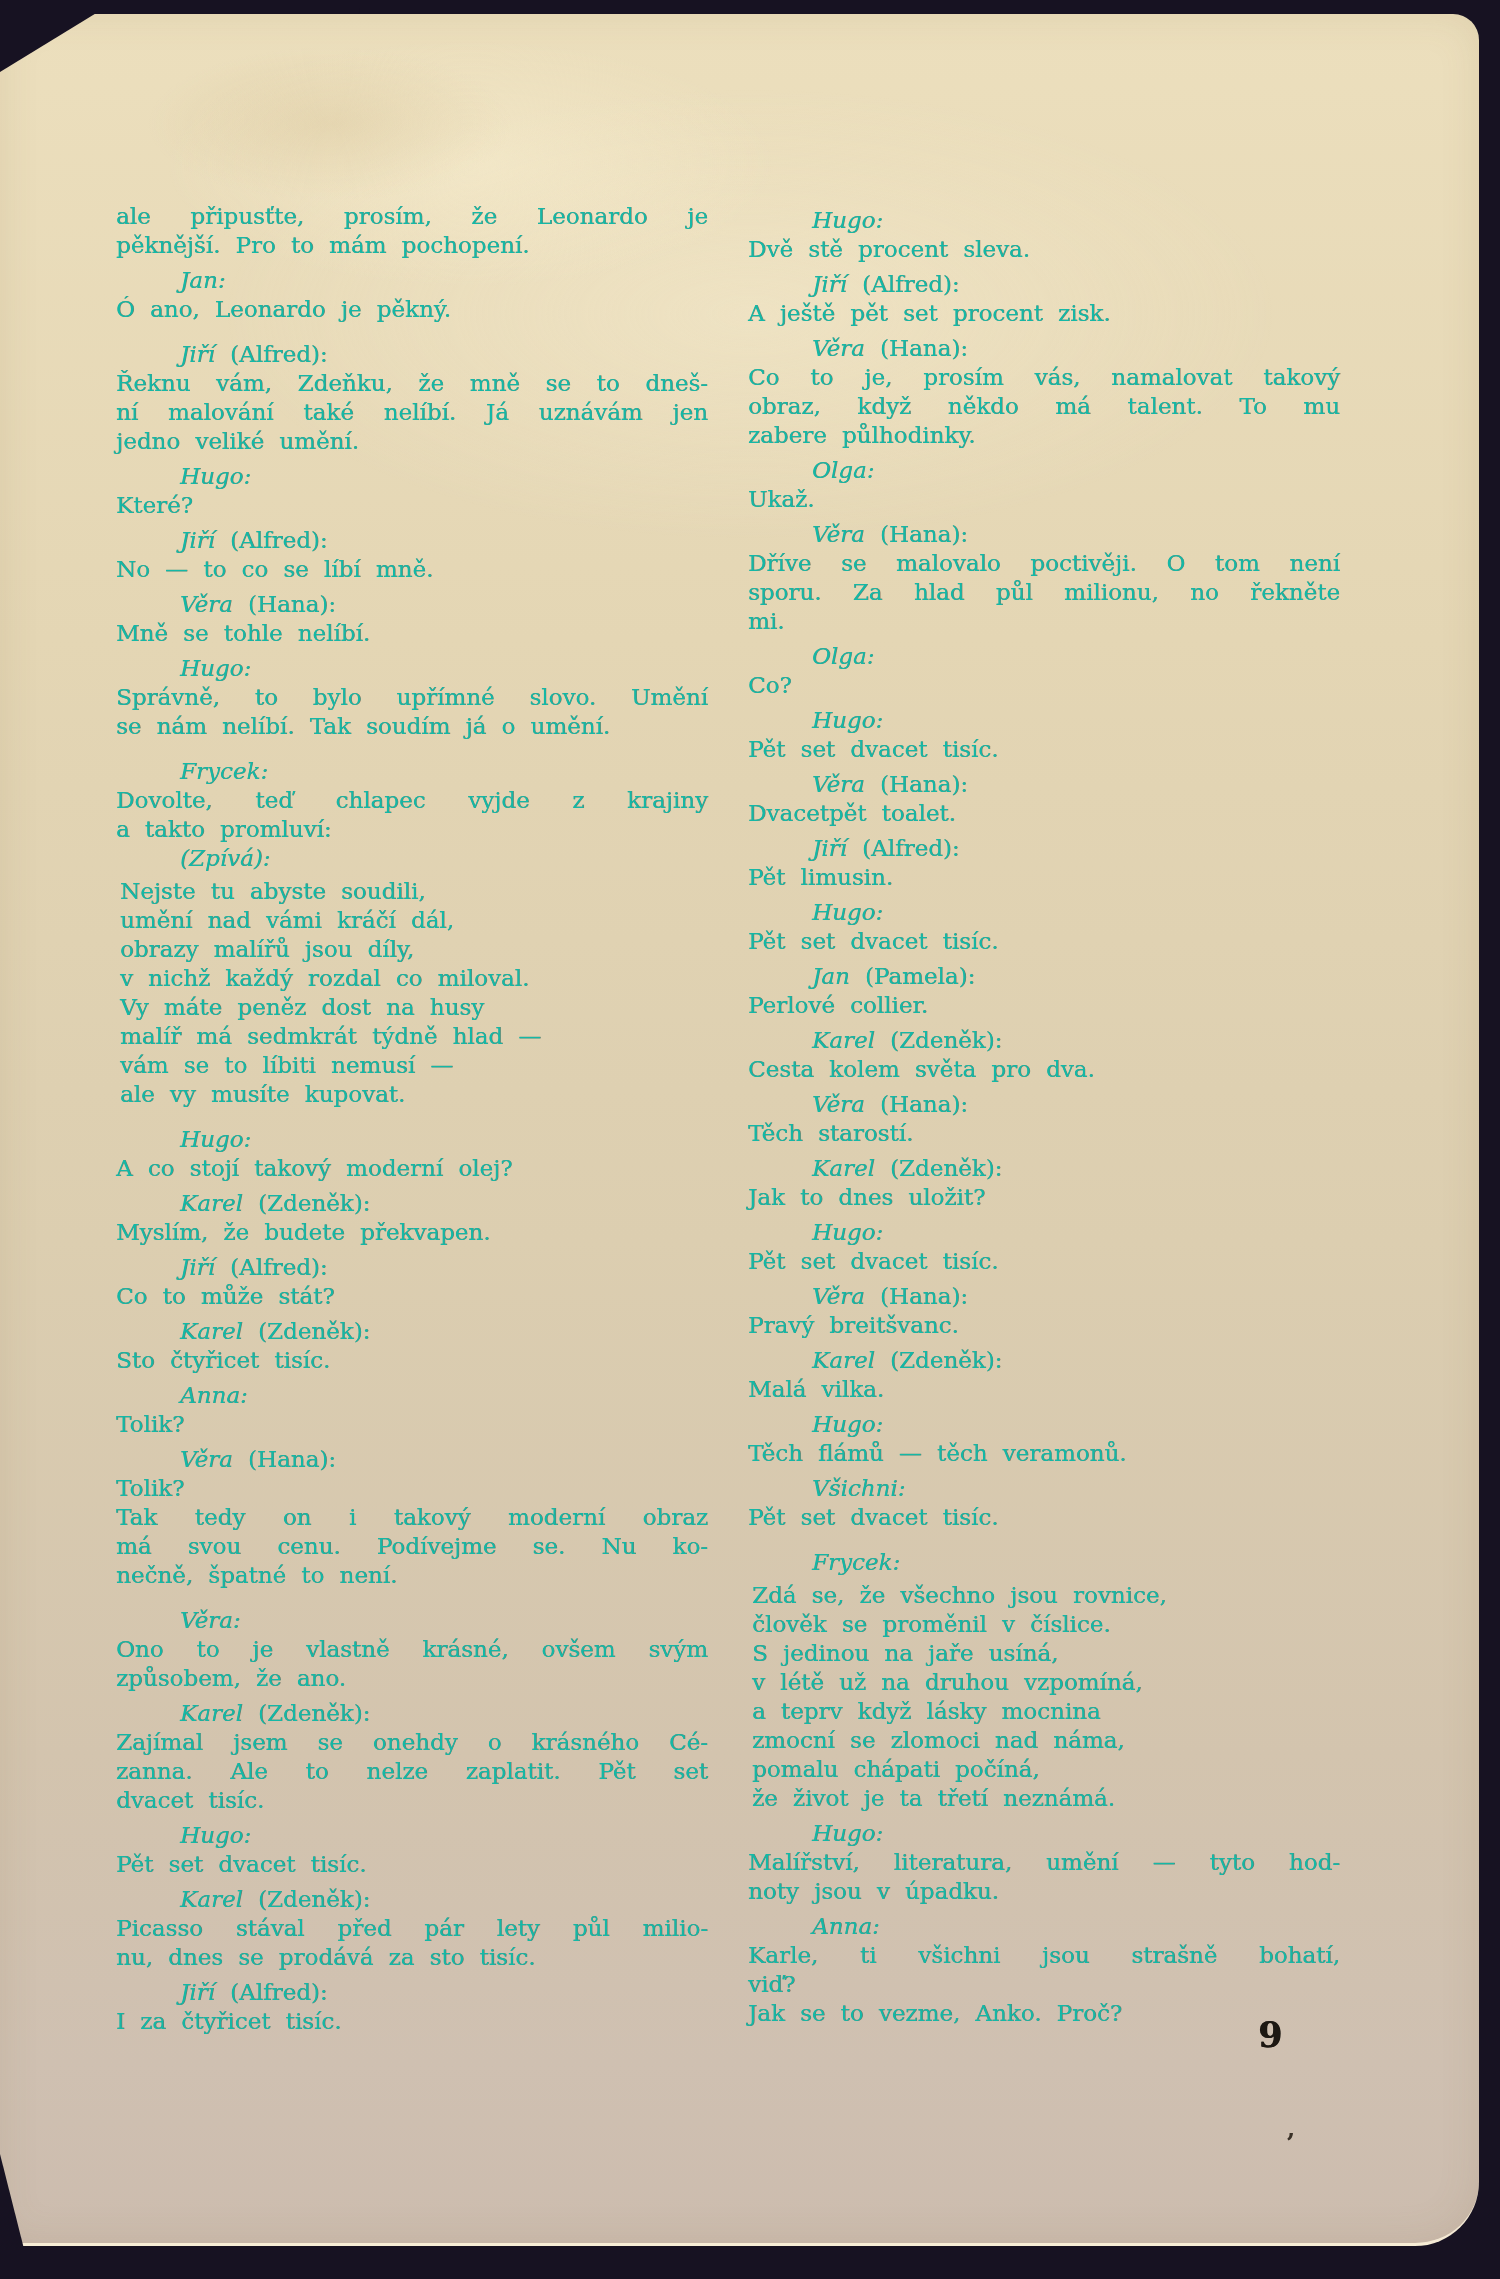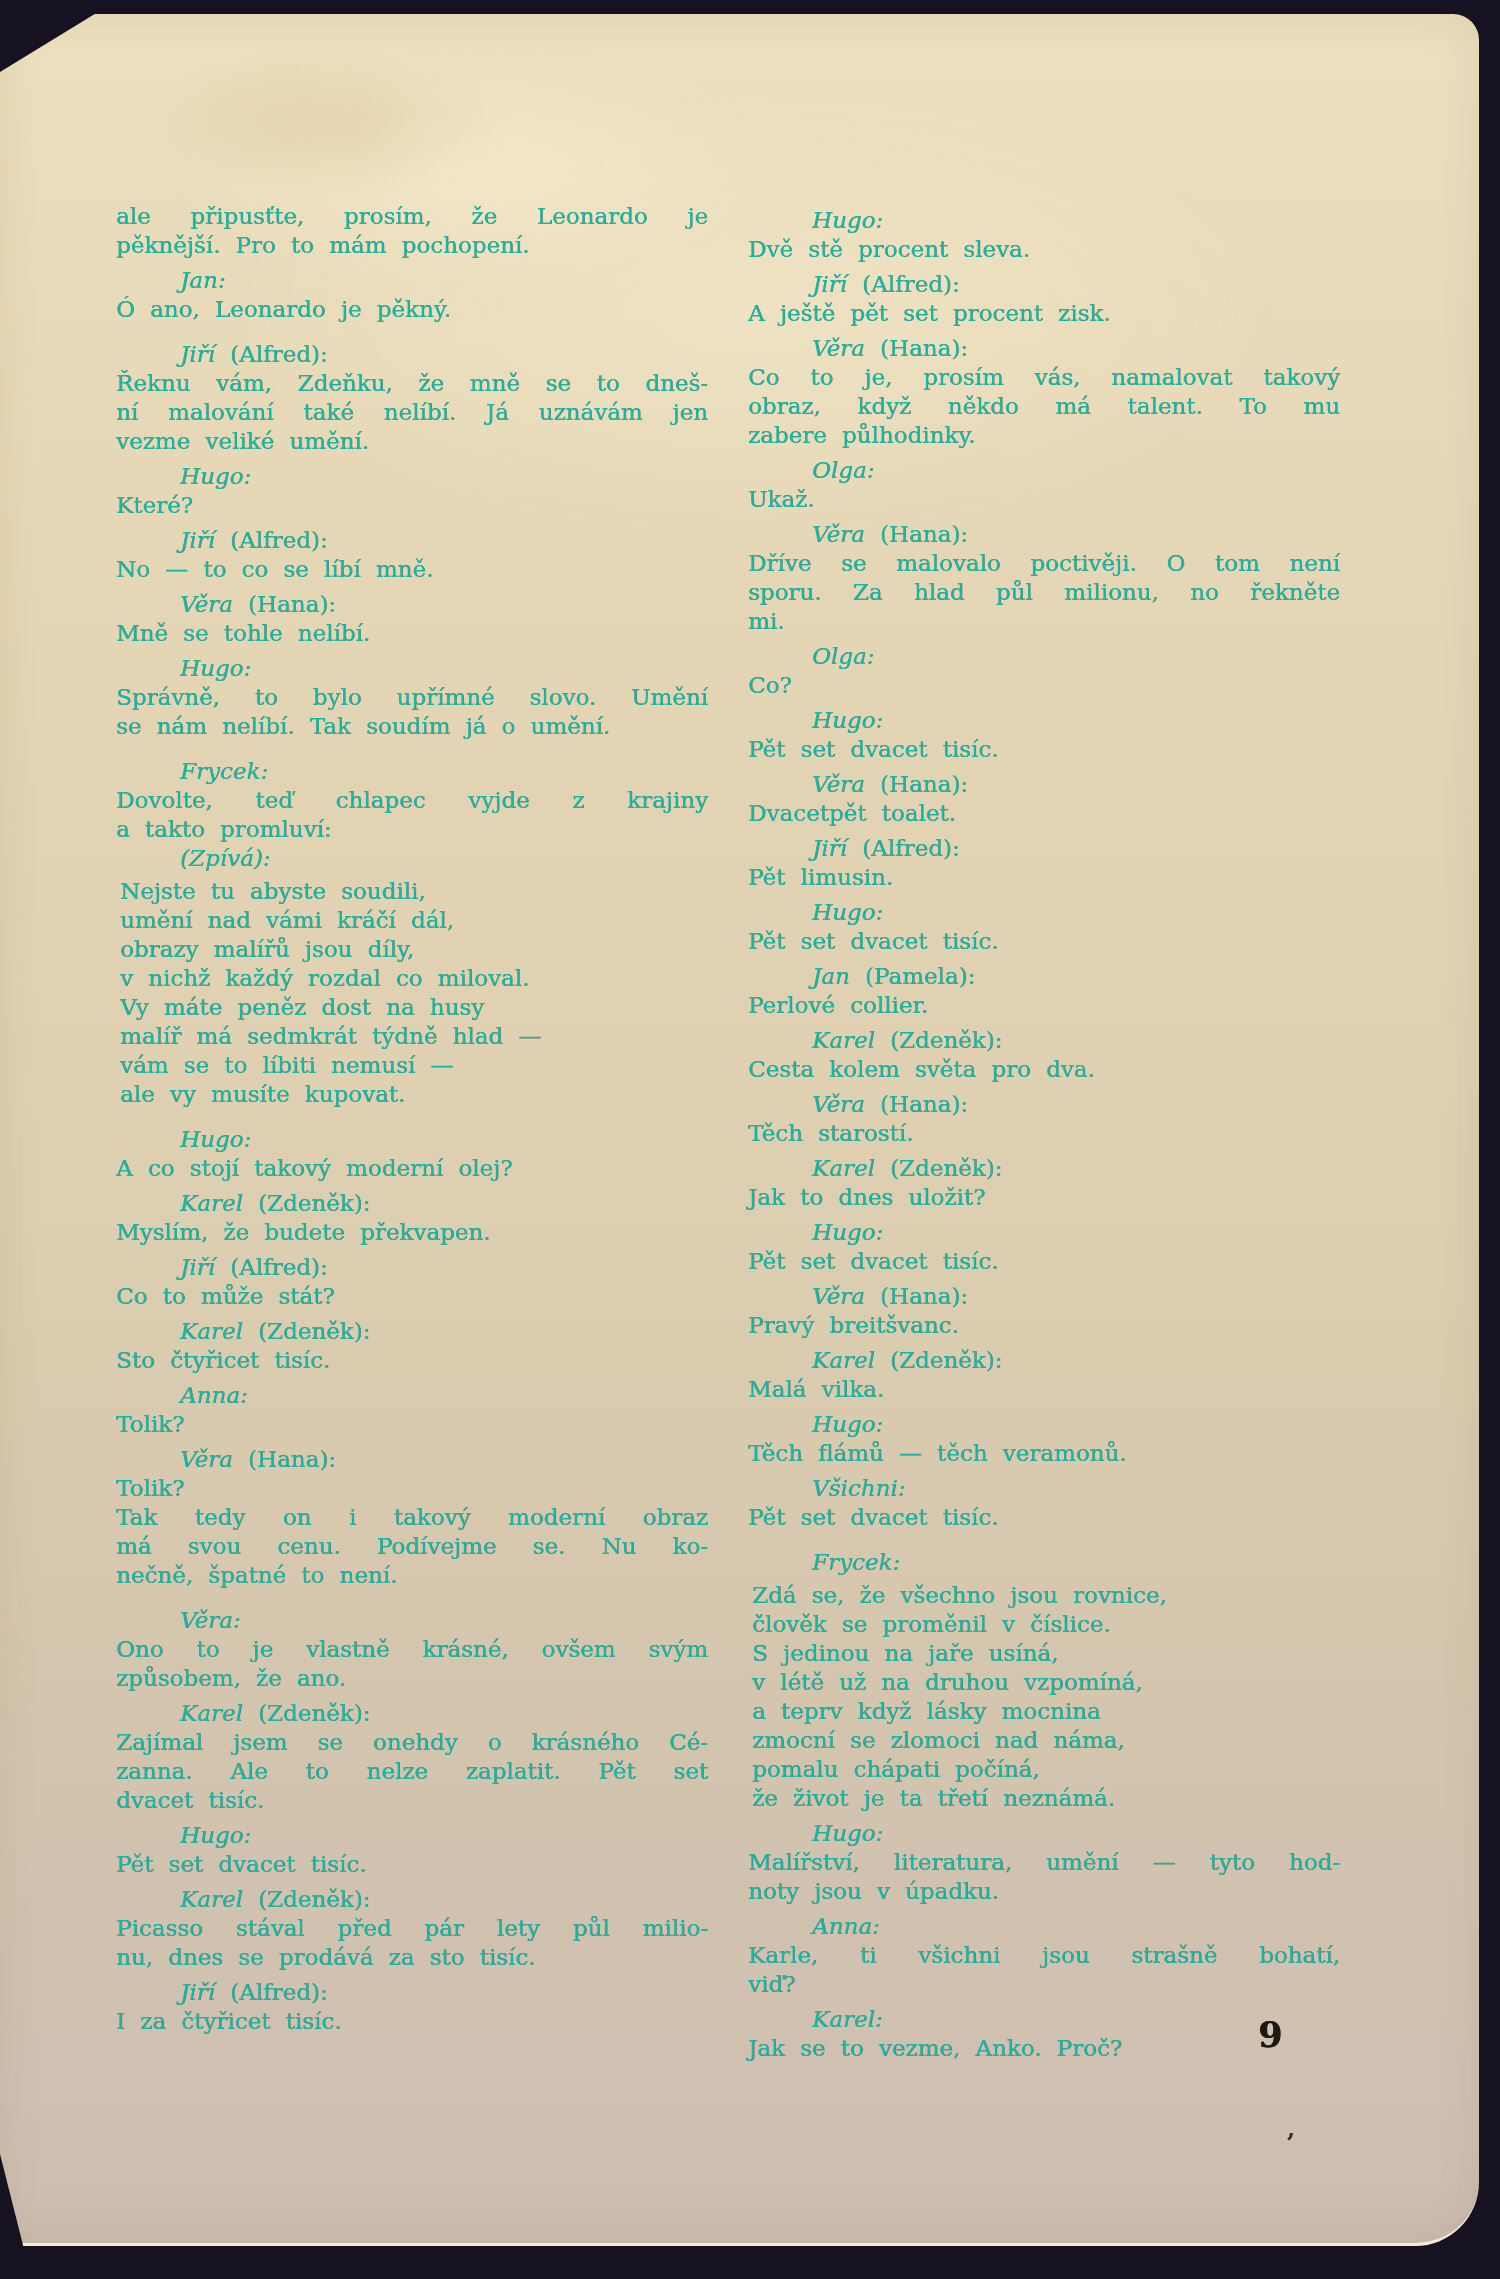--- a/index.html
+++ b/index.html
@@ -73,21 +73,21 @@
       <div class="line">pěknější. Pro to mám pochopení.</div>
     </div>
     <div class="speaker"><span class="sp-name">Jan:</span></div>
     <div class="para">
       <div class="line">Ó ano, Leonardo je pěkný.</div>
     </div>
     <div class="speaker gap"><span class="sp-name">Jiří</span> <span class="sp-role">(Alfred):</span></div>
     <div class="para">
       <div class="line fill">Řeknu vám, Zdeňku, že mně se to dneš-</div>
       <div class="line fill">ní malování také nelíbí. Já uznávám jen</div>
-      <div class="line">vezme veliké umění.</div>
+      <div class="line">jedno veliké umění.</div>
     </div>
     <div class="speaker"><span class="sp-name">Hugo:</span></div>
     <div class="para">
       <div class="line">Které?</div>
     </div>
     <div class="speaker"><span class="sp-name">Jiří</span> <span class="sp-role">(Alfred):</span></div>
     <div class="para">
       <div class="line">No — to co se líbí mně.</div>
     </div>
     <div class="speaker"><span class="sp-name">Věra</span> <span class="sp-role">(Hana):</span></div>
@@ -264,20 +264,19 @@
     <div class="speaker"><span class="sp-name">Hugo:</span></div>
     <div class="para">
       <div class="line fill">Malířství, literatura, umění — tyto hod-</div>
       <div class="line">noty jsou v úpadku.</div>
     </div>
     <div class="speaker"><span class="sp-name">Anna:</span></div>
     <div class="para">
       <div class="line fill">Karle, ti všichni jsou strašně bohatí,</div>
       <div class="line">viď?</div>
     </div>
-    <div class="speaker"><span class="sp-name">Karel:</span></div>
     <div class="para">
       <div class="line">Jak se to vezme, Anko. Proč?</div>
     </div>
   </div>
 
 <div class="page-number">9</div>
 <div class="ink-speck">’</div>
 
 </body></html>

